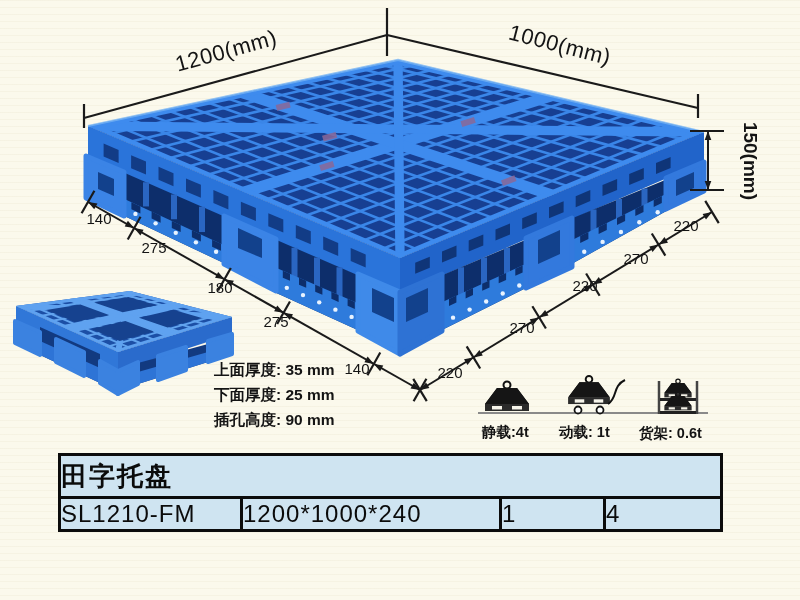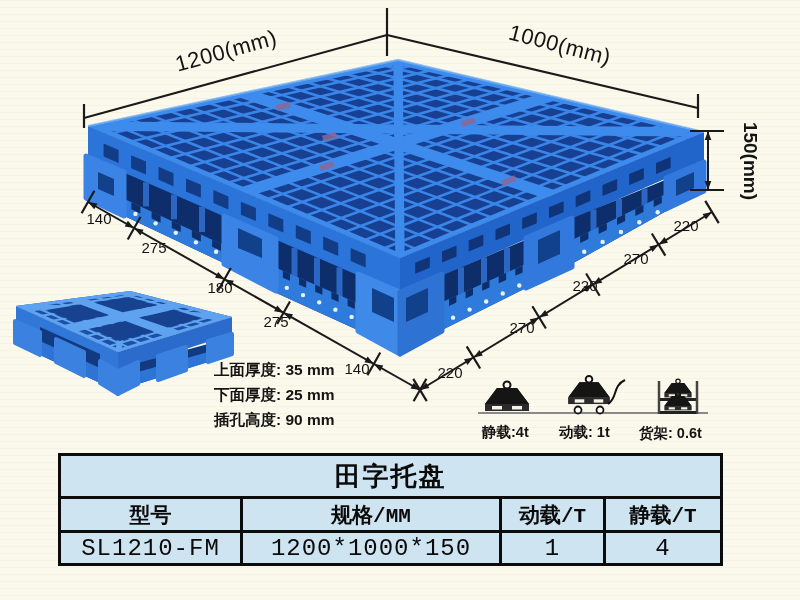--- a/index.html
+++ b/index.html
@@ -23,24 +23,24 @@
 
   table.spec{
     position:absolute;left:58px;top:453px;
     border-collapse:collapse;width:662px;
     table-layout:fixed;
     font-family:"Liberation Sans", sans-serif;
     color:#0b0b0b;
   }
   table.spec td{
     border:3px solid #0c0c0c;
-    text-align:center;vertical-align:middle;
+    text-align:left;vertical-align:middle;
     background:#cfe4f1;
     padding:0;
-    overflow:hidden;white-space:nowrap;font-family:Liberation Mono, monospace;
+    overflow:hidden;white-space:nowrap;
   }
   td.t-title{height:40px;font-size:26px;font-weight:bold;letter-spacing:2px;}
   td.t-head{height:31px;font-size:21px;font-weight:bold;}
   td.t-data{height:30px;font-size:24px;background:#d9edf7;letter-spacing:1px;}
 </style>
 </head>
 <body>
 
 <div class="canvas">
 
@@ -345,26 +345,20 @@
         <col style="width:182px">
         <col style="width:259px">
         <col style="width:104px">
         <col style="width:117px">
       </colgroup>
     <tbody>
       <tr>
         <td class="t-title" colspan="4">田字托盘</td>
       </tr>
       <tr>
-        <td class="t-head">型号</td>
-        <td class="t-head">规格/MM</td>
-        <td class="t-head">动载/T</td>
-        <td class="t-head">静载/T</td>
-      </tr>
-      <tr>
         <td class="t-data">SL1210-FM</td>
-        <td class="t-data">1200*1000*150</td>
+        <td class="t-data">1200*1000*240</td>
         <td class="t-data">1</td>
         <td class="t-data">4</td>
       </tr>
     </tbody>
   </table>
 </div>
 
 </body></html>

